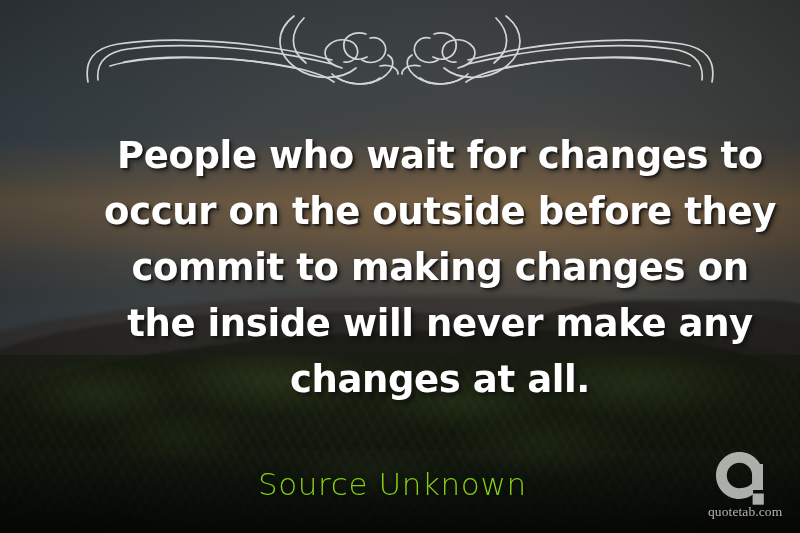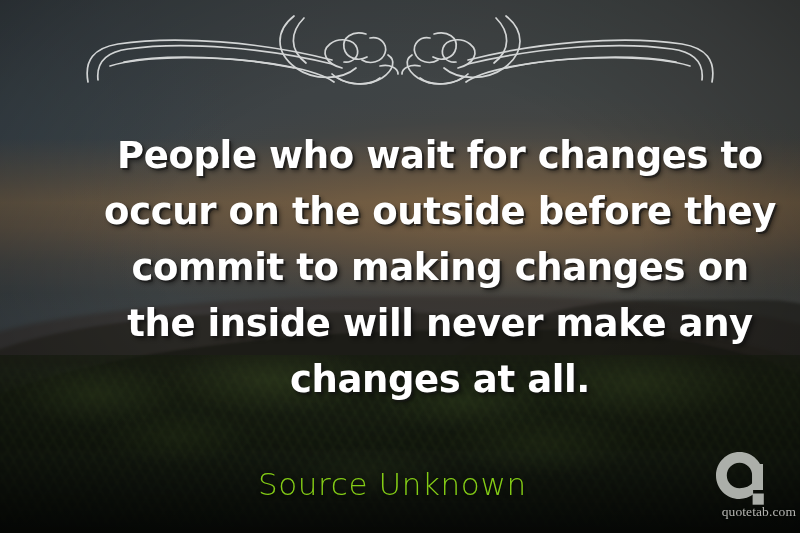--- a/index.html
+++ b/index.html
@@ -217,21 +217,21 @@
     left: 8px;
     top: 0;
     width: 60px;
     height: 54px;
   }
   #watermark-label {
     position: absolute;
     left: 0;
     top: 52px;
     width: 88px;
-    text-align: right;
+    text-align: left;
     color: #d8d8d4;
     font-family: "Liberation Serif", "DejaVu Serif", serif;
     font-size: 13.5px;
     letter-spacing: 0.1px;
     text-shadow: 0 1px 3px rgba(0,0,0,0.75);
   }
 </style>
 </head>
 <body>
 

